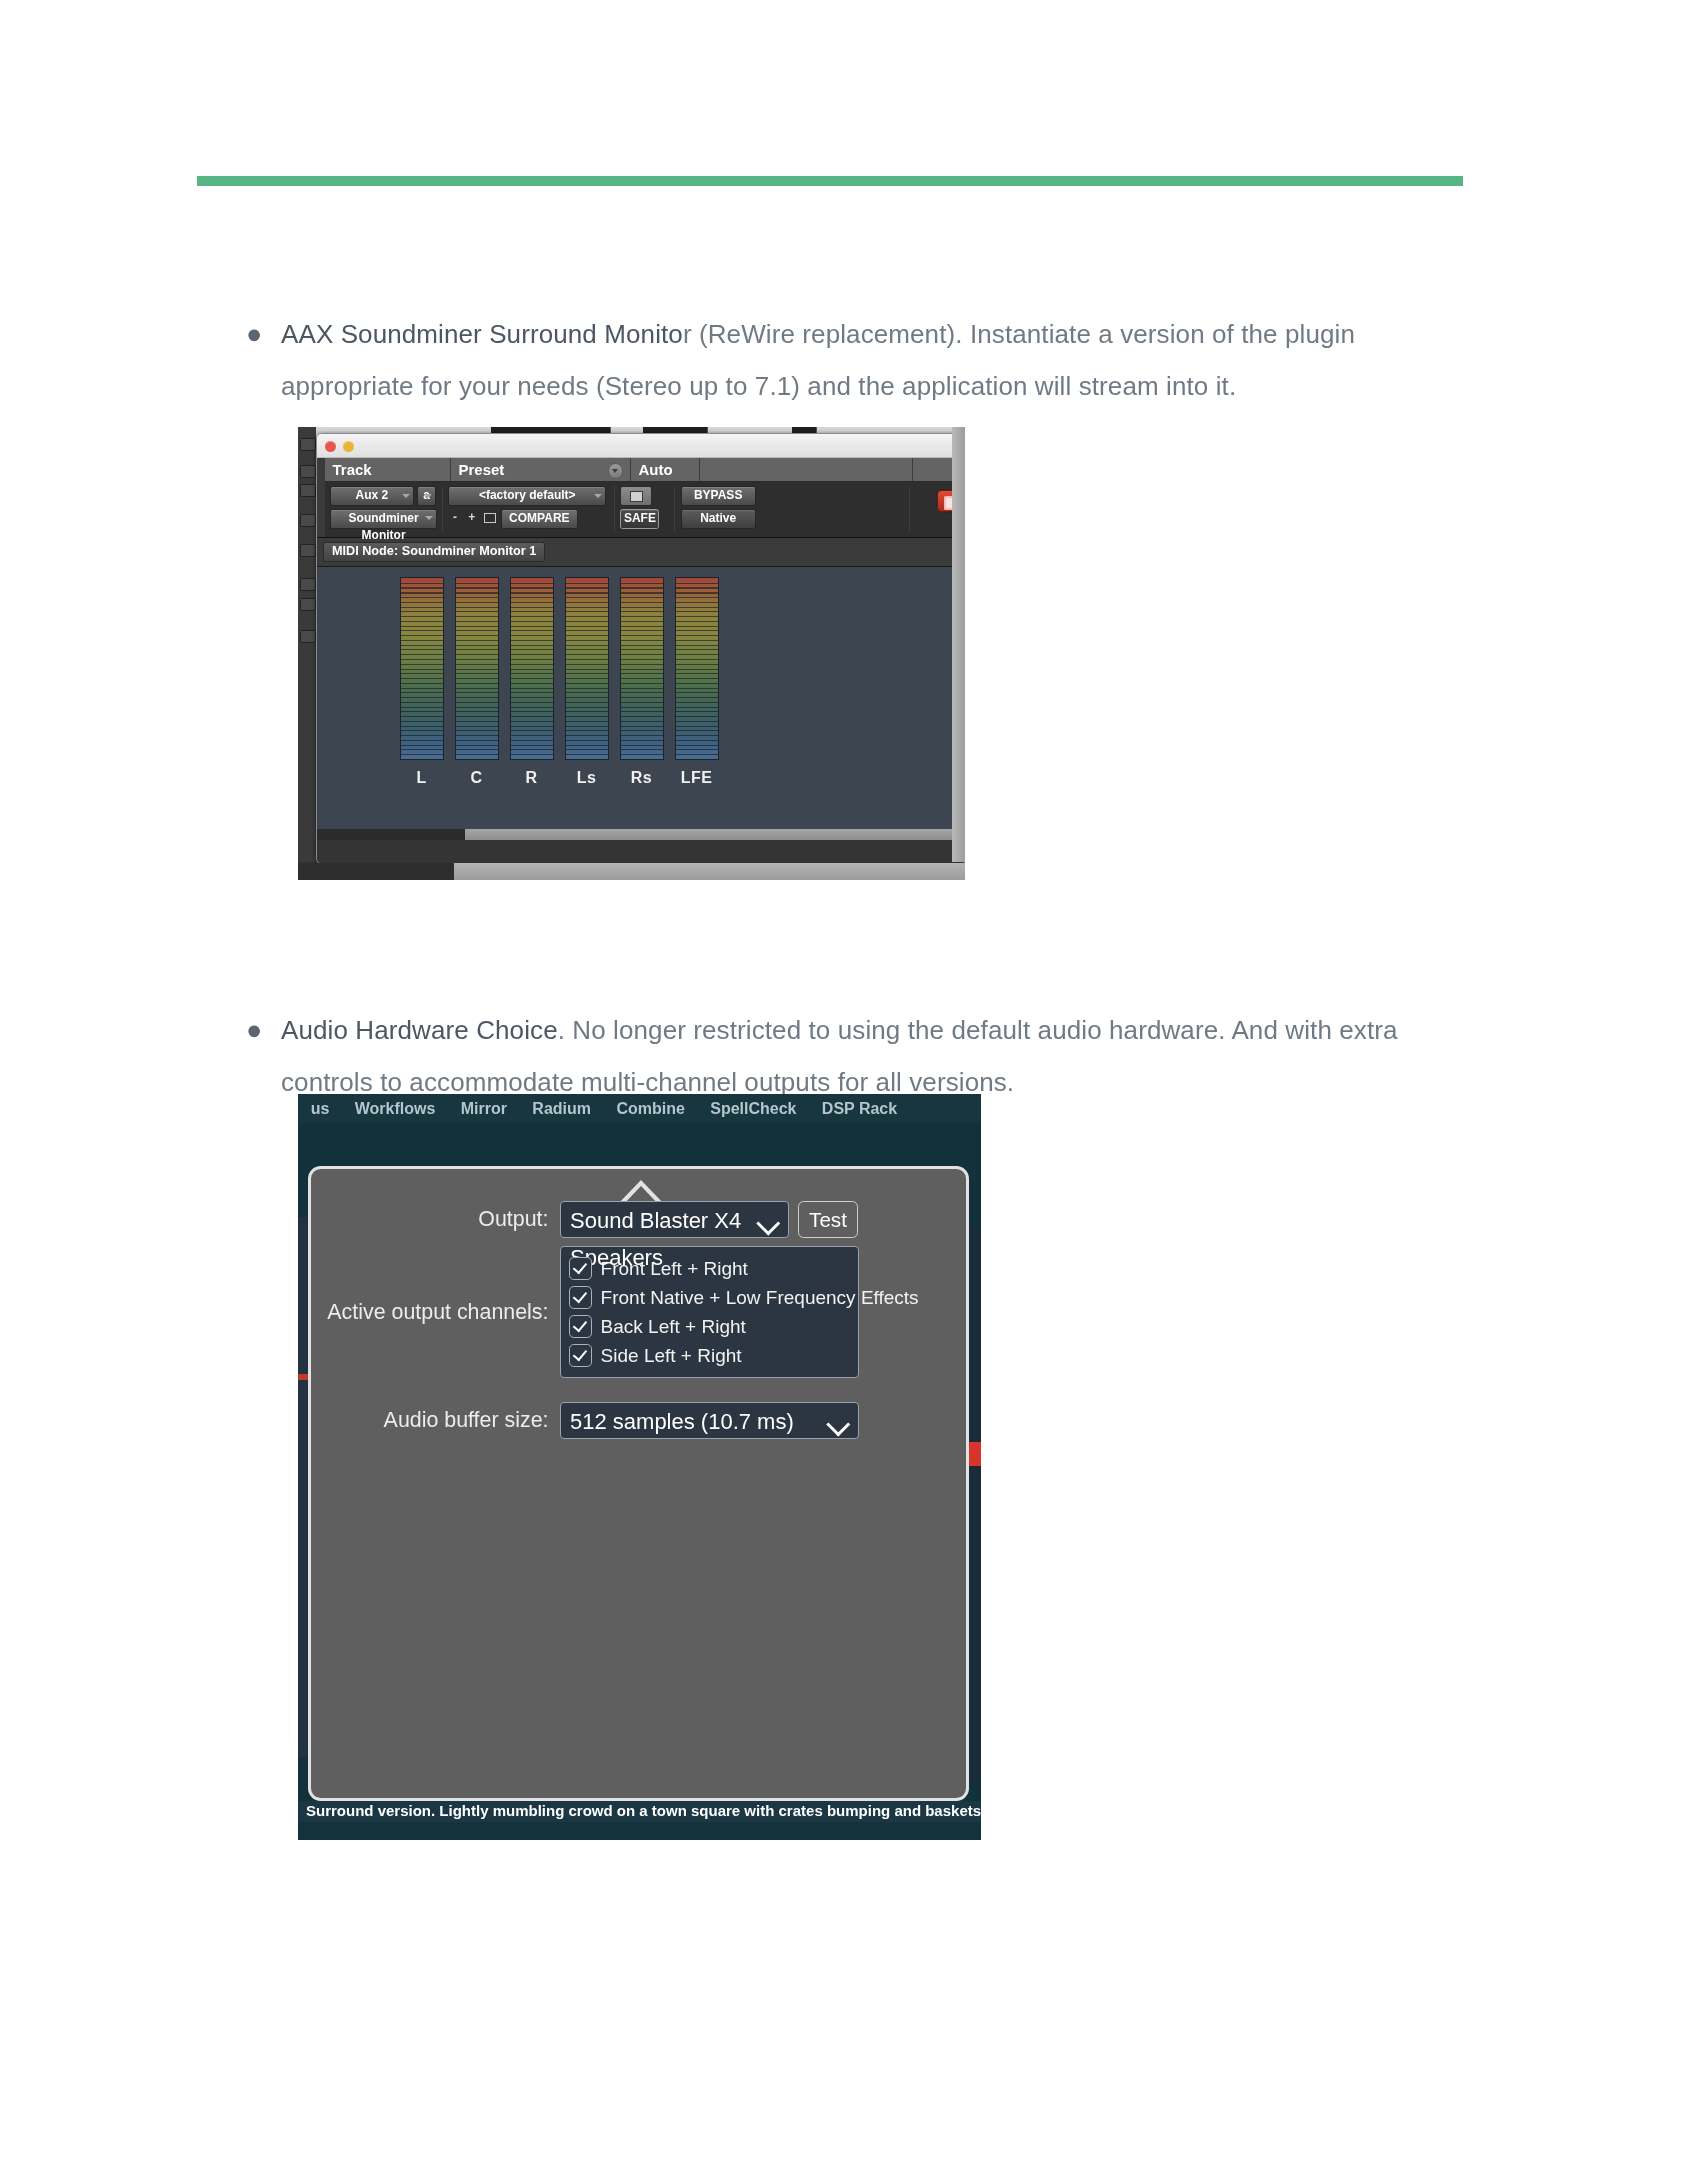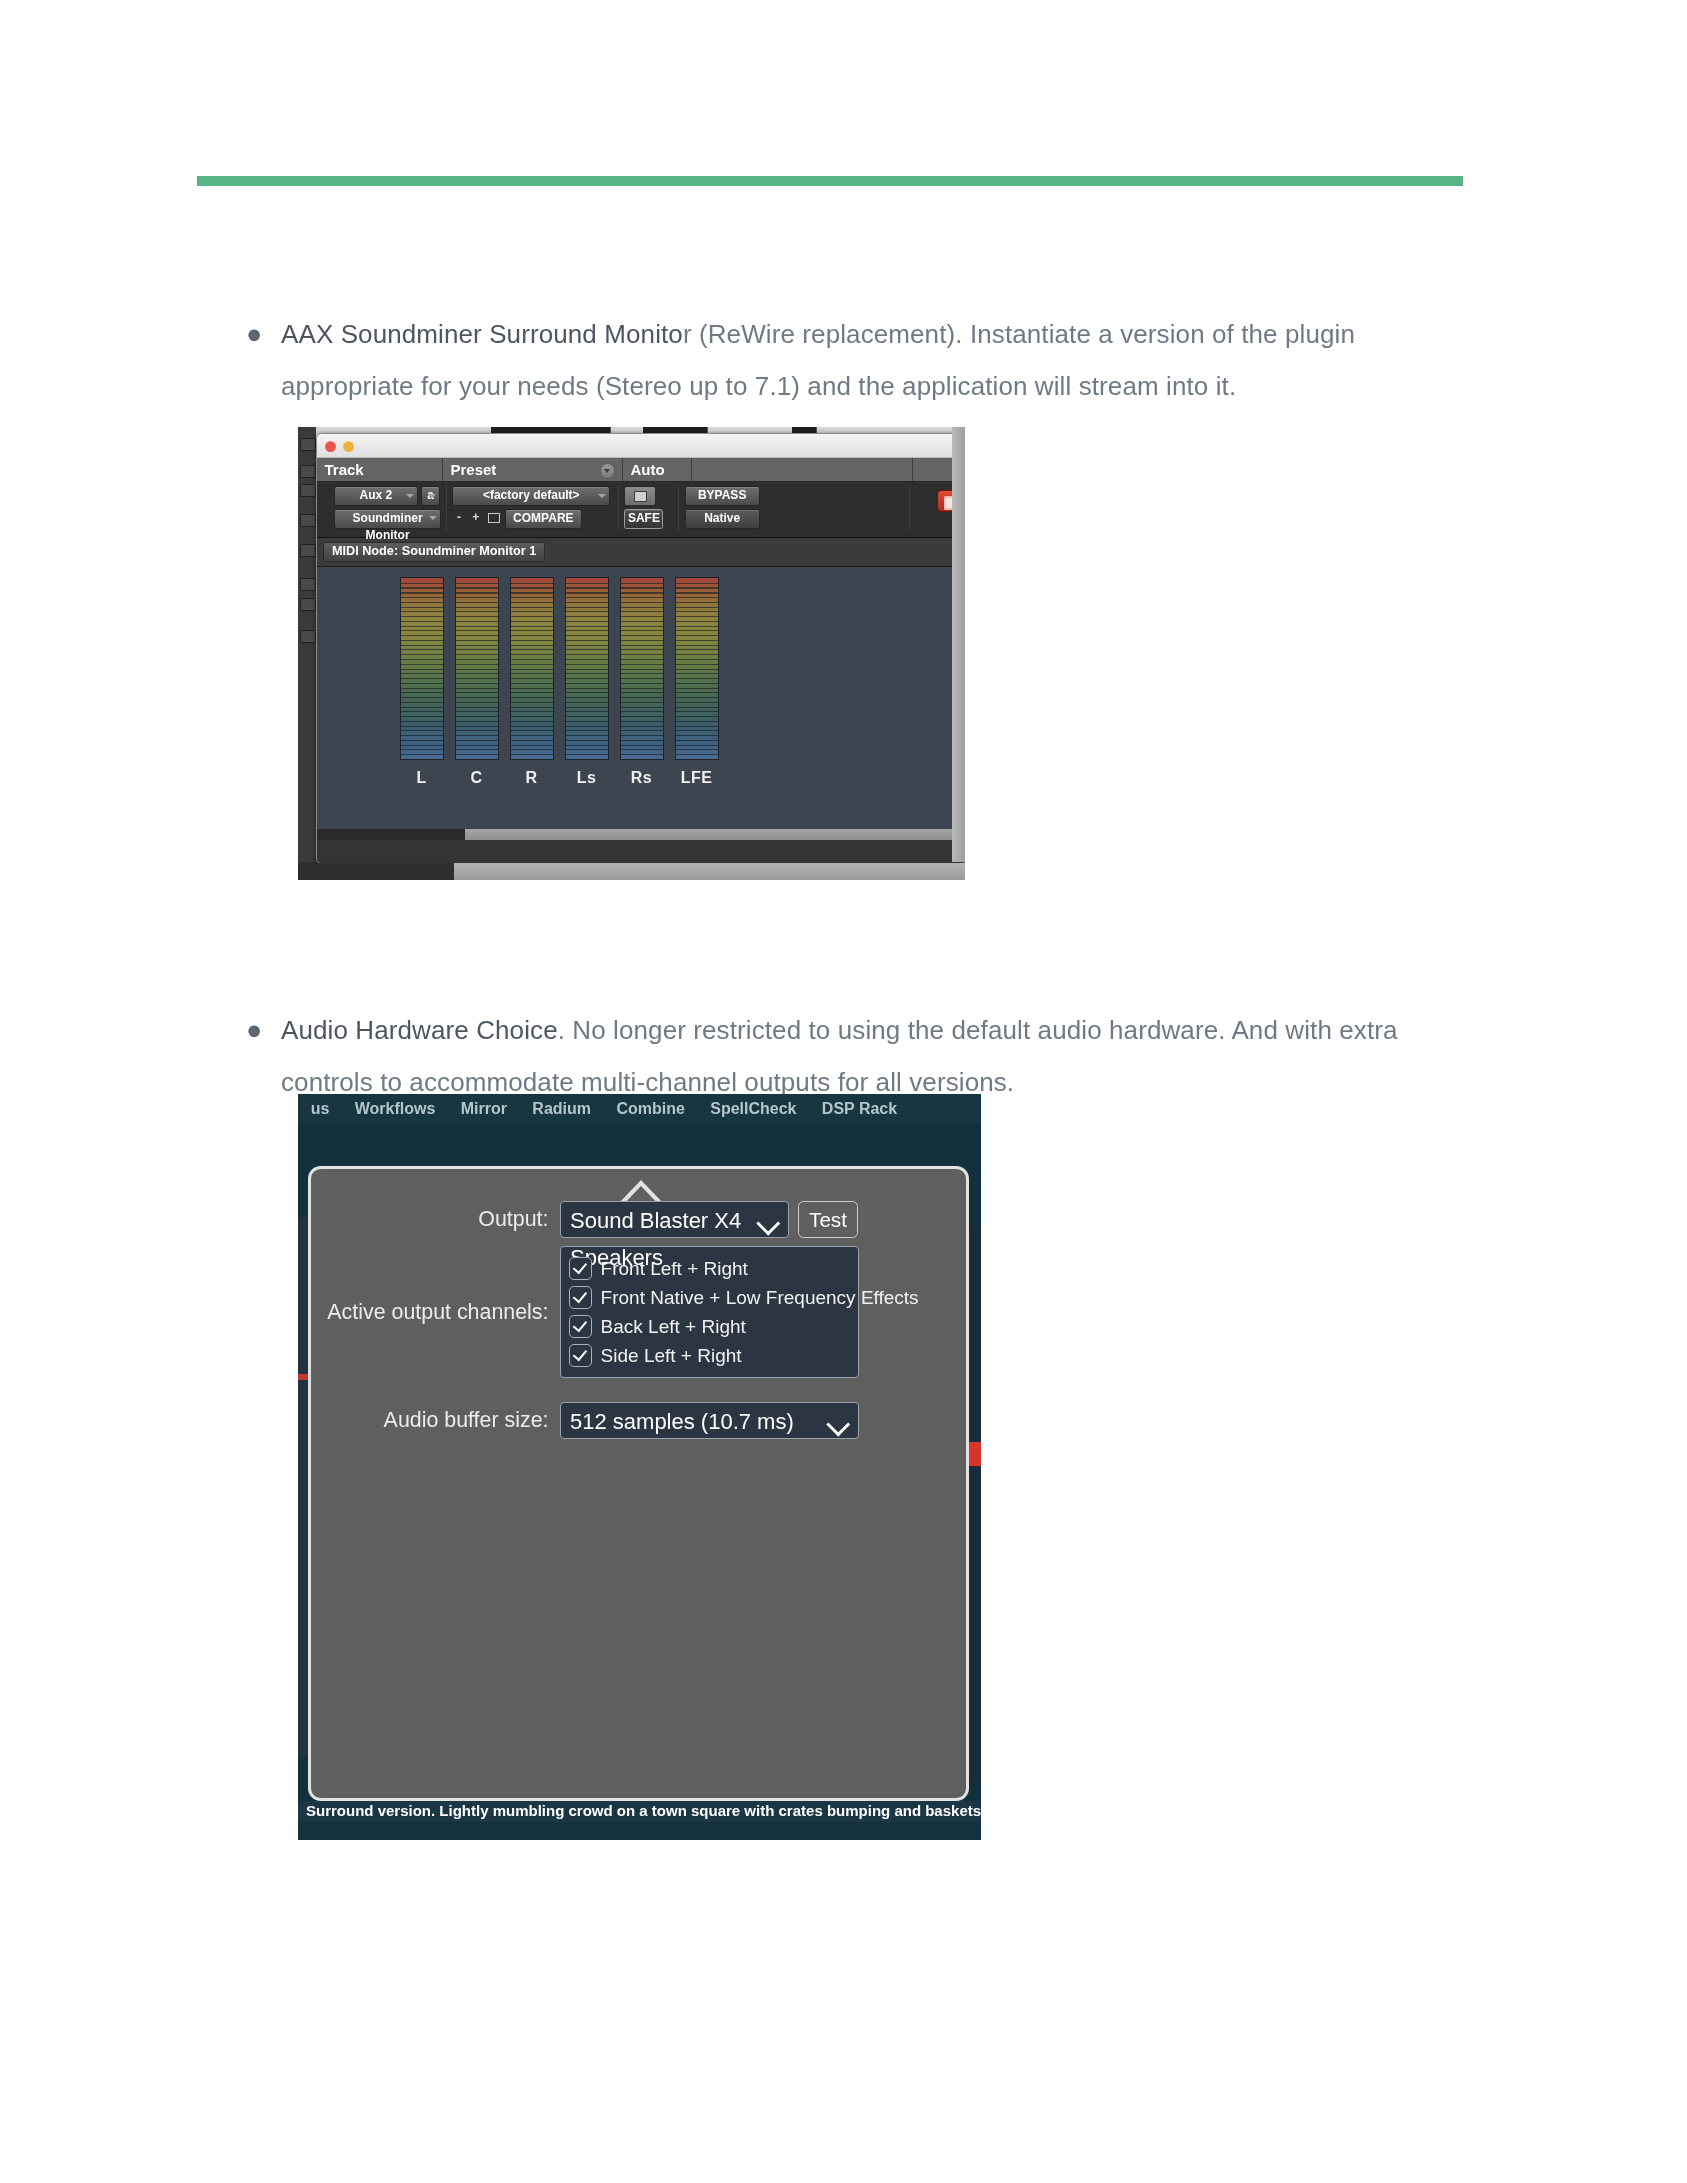--- a/index.html
+++ b/index.html
@@ -70,21 +70,21 @@
     border:0.8px solid #8c8c8c;
   }
   .pw-titlebar{
     height:23px; background:linear-gradient(#f4f4f4,#e0e0e0);
     border-bottom:0.8px solid #b9b9b9; position:relative;
   }
   .tl-dot{position:absolute; top:6.4px; width:11px; height:11px; border-radius:50%;}
   .tl-red{left:8px; background:#e8564c; box-shadow:inset 0 0.8px 0 #f79a93;}
   .tl-yellow{left:26px; background:#e9b33b; box-shadow:inset 0 0.8px 0 #f5d888;}
 
-  .pw-header{background:#3b3b3b; border-bottom:0.8px solid #111;}
+  .pw-header{background:#3b3b3b; border-bottom:0.8px solid #111;padding-left:8px;}
   .pw-hrow1{display:flex; height:23px; background:#646464; border-bottom:0.8px solid #2a2a2a;}
   .pw-hrow1 .cell{
     color:#fff; font-size:15px; font-weight:bold; line-height:23px;
     padding-left:8px; border-right:0.8px solid #3d3d3d; position:relative;
   }
   .c-track{width:117px;}
   .c-preset{width:171px;}
   .c-auto{width:60px;}
   .c-blank{flex:1 1 auto;}
   .c-end{width:44px; border-right:none;}
@@ -93,21 +93,21 @@
     background:linear-gradient(#9a9a9a,#7a7a7a); border:0.8px solid #5a5a5a;
   }
   .preset-circle:after{
     content:""; position:absolute; left:3.2px; top:4.8px;
     border-left:3.2px solid transparent; border-right:3.2px solid transparent;
     border-top:4px solid #3c3c3c;
   }
 
   .pw-hbody{display:flex; background:#2e2e2e; padding:4px 0 4.8px 0;}
   .grp{padding:0 5.6px; border-right:0.8px solid #3d3d3d;}
-  .g-track{width:106px;margin-left:12px;}
+  .g-track{width:106px;}
   .g-preset{width:160px;}
   .g-auto{width:48px;}
   .g-misc{flex:1 1 auto;}
   .g-end{width:44px; border-right:none; position:relative;}
 
   .btn{
     background:linear-gradient(#6f6f6f,#4a4a4a);
     border:0.8px solid #262626; border-radius:2.4px;
     color:#fff; font-size:12px; font-weight:bold;
     height:17.5px; line-height:16.7px; text-align:center;

